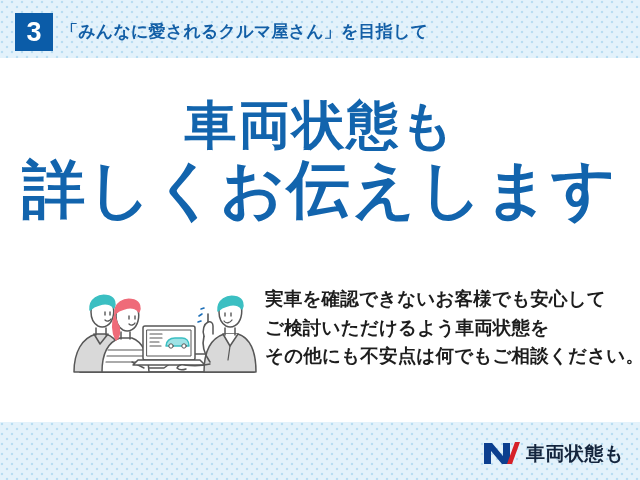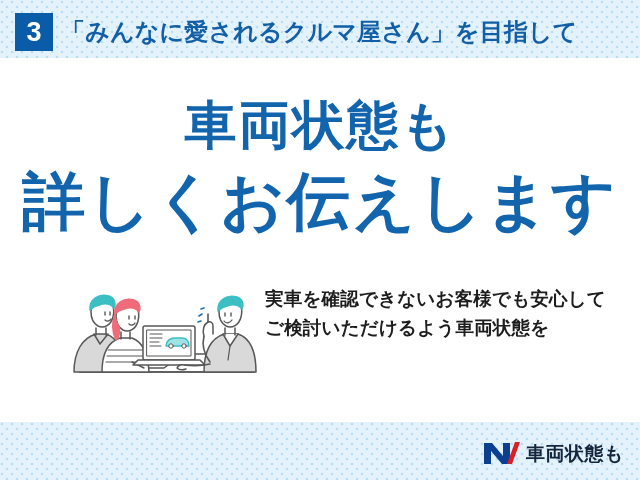--- a/index.html
+++ b/index.html
@@ -61,21 +61,21 @@
     text-align: center;
     letter-spacing: 0;
   }
 
   #header-title {
     position: absolute;
     left: 61px;
     top: 13px;
     height: 38px;
     line-height: 38px;
-    font-size: 24px;
+    font-size: 17px;
     font-weight: bold;
     color: #135fa6;
     white-space: nowrap;
     letter-spacing: 0.2px;
   }
 
   
   #headline {
     position: absolute;
     left: 0;
@@ -87,21 +87,21 @@
     letter-spacing: 2px;
     line-height: 1.12;
   }
   #headline .line1 {
     display: block;
     font-size: 52px;
   }
   #headline .line2 {
     display: block;
     font-size: 63px;
-    margin-top: 12px;
+    margin-top: 0;
   }
 
   
   #body-copy {
     position: absolute;
     left: 265px;
     top: 285px;
     width: 360px;
     color: #1d1d1d;
     font-size: 18.5px;
@@ -240,20 +240,21 @@
         <path d="M126 89 C122 88 120 90 119 92 C121 94 125 94 128 93" fill="#ffffff" stroke="#575757"></path>
 
         <path d="M141 40 L144 38 M140 46 L143 45 M143 33 L146 32" stroke="#1d6fb8" stroke-width="1.6"></path>
       </g>
     </svg>
   </div>
 
   <div id="body-copy">
     <span>実車を確認できないお客様でも安心して</span>
     <span>ご検討いただけるよう車両状態を</span>
+    <span>その他にも不安点は何でもご相談ください。</span>
   </div>
 
   <div class="dot-band" id="footer-band"></div>
 
   <div id="footer-logo">
     <svg id="logo-mark" viewBox="0 0 38 28" xmlns="http://www.w3.org/2000/svg">
       <path d="M2 25 L2 4 L10 4 L21 17 L21 4 L28 4 L28 25 L20 25 L9 12 L9 25 Z" fill="#0c3f8f"></path>
       <path d="M25 25 L33 3 L38 3 L30 25 Z" fill="#d62128"></path>
     </svg>
     <span id="logo-wordmark">車両状態も</span>

